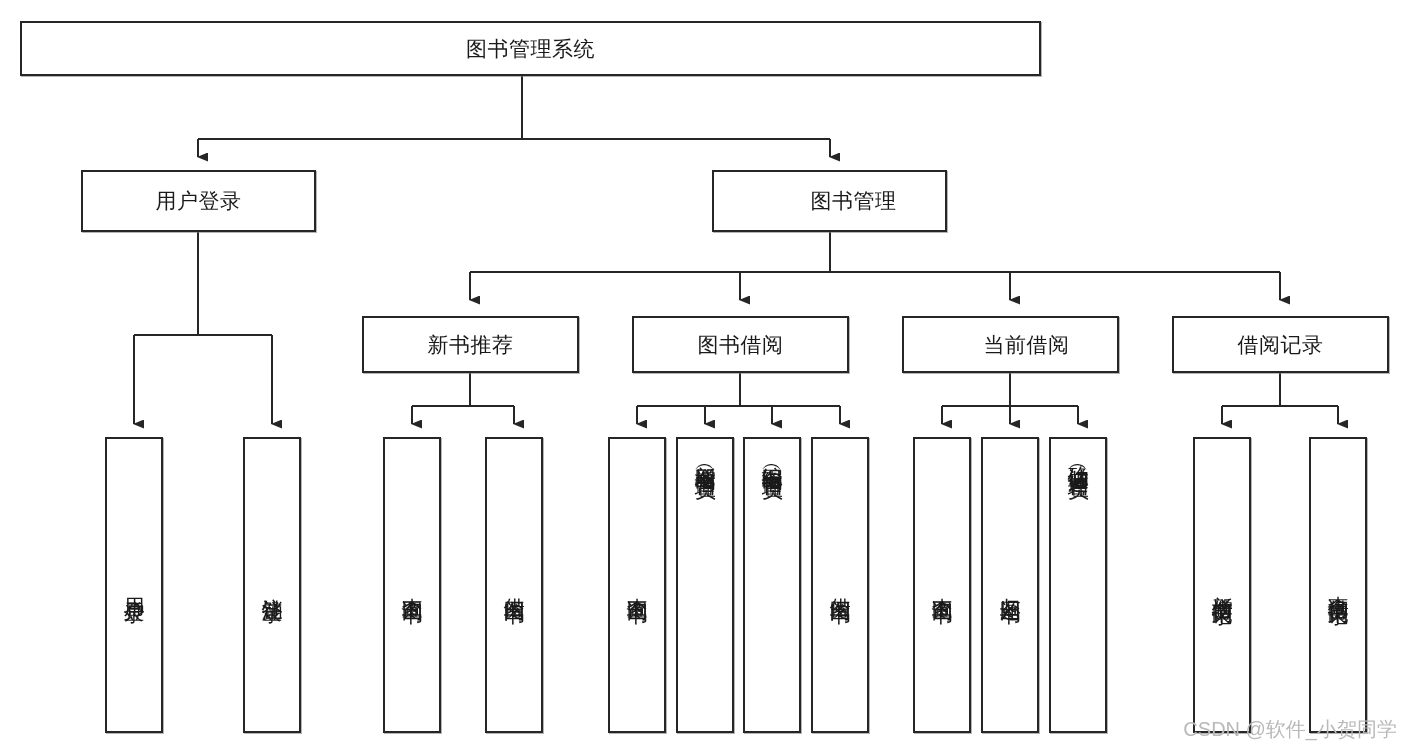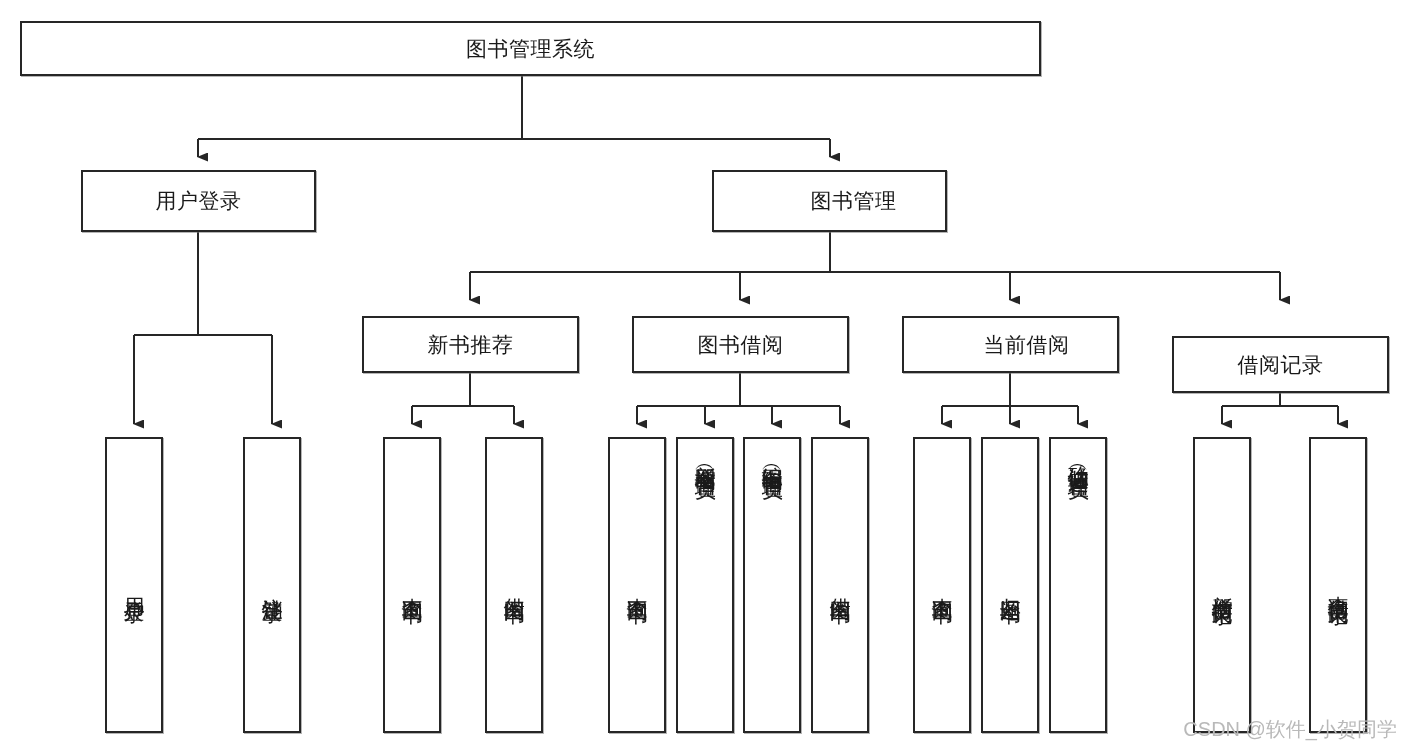--- a/index.html
+++ b/index.html
@@ -141,21 +141,21 @@
 
   <div class="node horizontal" style="left:632px; top:316px; width:217px; height:57px;">
     <span class="node-label">图书借阅</span>
   </div>
   <div class="node horizontal" style="left:362px; top:316px; width:217px; height:57px;">
     <span class="node-label">新书推荐</span>
   </div>
   <div class="node horizontal" style="left:902px; top:316px; width:217px; height:57px;padding-left:32px;">
     <span class="node-label">当前借阅</span>
   </div>
-  <div class="node horizontal" style="left:1172px; top:316px; width:217px; height:57px;margin-top:20px;">
+  <div class="node horizontal" style="left:1172px; top:316px; width:217px; height:57px;">
     <span class="node-label">借阅记录</span>
   </div>
 
   <div class="node vertical centered" style="left:105px; top:437px; width:58px; height:296px;">
     <span class="node-label">用户登录</span>
   </div>
   <div class="node vertical centered" style="left:243px; top:437px; width:58px; height:296px;">
     <span class="node-label">注销登录</span>
   </div>
 

